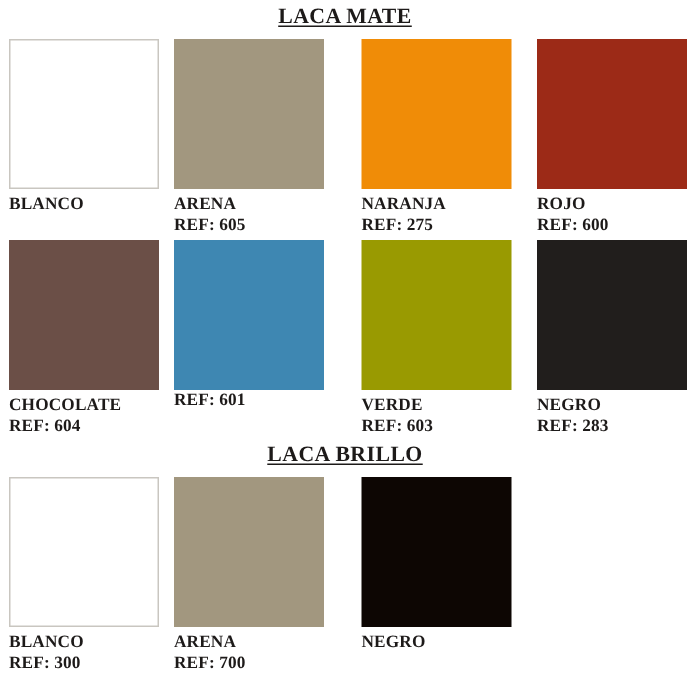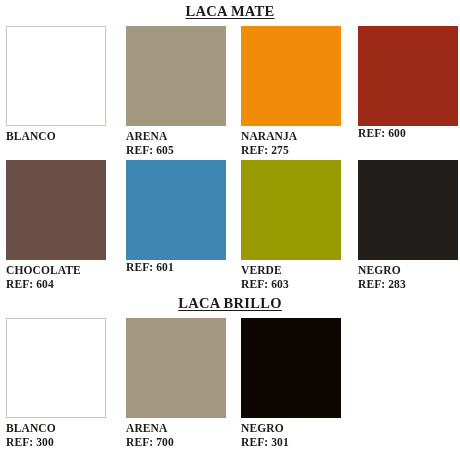--- a/index.html
+++ b/index.html
@@ -57,21 +57,21 @@
   #row-mate-1 { top: 26px; }
   #row-mate-2 { top: 160px; }
   #row-brillo  { top: 318px; }
 
   .swatch-cell {
     position: absolute;
     top: 0;
     width: 100px;
   }
   .swatch-cell[data-col="0"] { left: 0px; }
-  .swatch-cell[data-col="1"] { left: 120px; }
+  .swatch-cell[data-col="1"] { left: 110px; }
   .swatch-cell[data-col="2"] { left: 235px; }
   .swatch-cell[data-col="3"] { left: 352px; }
 
   .swatch-chip {
     width: 100px;
     height: 100px;
     box-sizing: border-box;
     display: block;
   }
   .swatch-chip.bordered {
@@ -115,20 +115,21 @@
       <div class="swatch-label">ARENA</div>
       <div class="swatch-ref">REF: 605</div>
     </div>
     <div class="swatch-cell" data-col="2">
       <div class="swatch-chip" style="background-color: rgb(240, 140, 7);"></div>
       <div class="swatch-label">NARANJA</div>
       <div class="swatch-ref">REF: 275</div>
     </div>
     <div class="swatch-cell" data-col="3">
       <div class="swatch-chip" style="background-color: rgb(156, 42, 23);"></div>
+      <div class="swatch-label">ROJO</div>
       <div class="swatch-ref">REF: 600</div>
     </div>
   </div>
 
   <div class="row" id="row-mate-2">
     <div class="swatch-cell" data-col="0">
       <div class="swatch-chip" style="background-color: rgb(107, 79, 71);"></div>
       <div class="swatch-label">CHOCOLATE</div>
       <div class="swatch-ref">REF: 604</div>
     </div>
@@ -157,17 +158,16 @@
       <div class="swatch-ref">REF: 300</div>
     </div>
     <div class="swatch-cell" data-col="1">
       <div class="swatch-chip" style="background-color: rgb(162, 151, 127);"></div>
       <div class="swatch-label">ARENA</div>
       <div class="swatch-ref">REF: 700</div>
     </div>
     <div class="swatch-cell" data-col="2">
       <div class="swatch-chip" style="background-color: rgb(13, 6, 3);"></div>
       <div class="swatch-label">NEGRO</div>
-      <div class="swatch-ref">REF: 301</div>
     </div>
   </div>
 
 </div>
 
 </body></html>

